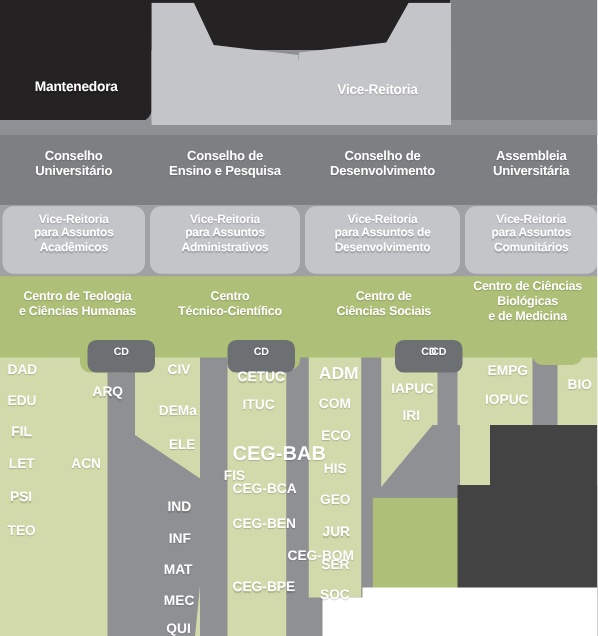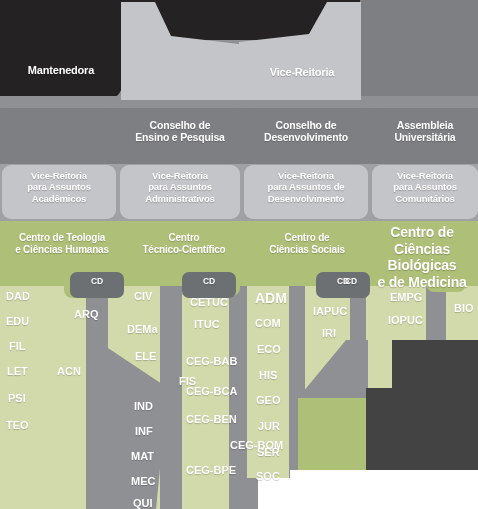--- a/index.html
+++ b/index.html
@@ -129,20 +129,22 @@
               clip-path:polygon(0 0, 34px 0, 50px 34px, 118px 42px, 118px 104px, 0 104px);"></div>
   <div class="lay bg-grey-light" style="left:239px;top:2px;width:122px;height:104px;
               clip-path:polygon(0 40px, 70px 32px, 88px 0, 122px 0, 122px 104px, 0 104px);"></div>
   <div class="lay bg-grey-mid" style="left:0;top:96px;width:478px;height:12px;"></div>
   <div class="lay bg-grey-light" style="left:121px;top:40px;width:240px;height:60px;
               clip-path:polygon(0 0, 52px 0, 66px 16px, 106px 18px, 120px 6px, 134px 18px, 176px 16px, 190px 0, 240px 0, 240px 60px, 0 60px);"></div>
 
   <div class="tx" style="left:0;top:64px;width:122px;font-size:11px;">Mantenedora</div>
   <div class="tx" style="left:246px;top:66px;width:112px;font-size:11px;">Vice-Reitoria</div>
 
+  <div class="tx" style="left:4px;top:119px;width:110px;font-size:10.5px;">Conselho
+Universitário</div>
   <div class="tx" style="left:122px;top:119px;width:116px;font-size:10.5px;">Conselho de
 Ensino e Pesquisa</div>
   <div class="tx" style="left:246px;top:119px;width:120px;font-size:10.5px;">Conselho de
 Desenvolvimento</div>
   <div class="tx" style="left:374px;top:119px;width:102px;font-size:10.5px;">Assembleia
 Universitária</div>
 
   <div class="tx" style="left:4px;top:170px;width:110px;font-size:9.6px;">Vice-Reitoria
 para  Assuntos
 Acadêmicos</div>
@@ -155,21 +157,21 @@
   <div class="tx" style="left:374px;top:170px;width:102px;font-size:9.6px;">Vice-Reitoria
 para  Assuntos
 Comunitários</div>
 
   <div class="tx" style="left:0;top:232px;width:124px;font-size:10px;">Centro de  Teologia
 e Ciências Humanas</div>
   <div class="tx" style="left:248px;top:232px;width:118px;font-size:10px;">Centro de
 Ciências Sociais</div>
   <div class="tx" style="left:122px;top:232px;width:124px;font-size:10px;">Centro
 Técnico-Científico</div>
-  <div class="tx" style="left:366px;top:224px;width:112px;font-size:14px;">Centro de Ciências
+  <div class="tx" style="left:366px;top:224px;width:112px;font-size:10px;">Centro de Ciências
 Biológicas
 e de Medicina</div>
 
   <div class="tx" style="left:70px;top:276px;width:54px;font-size:8.5px;">CD</div>
   <div class="tx" style="left:182px;top:276px;width:54px;font-size:8.5px;">CD</div>
   <div class="tx" style="left:316px;top:276px;width:54px;font-size:8.5px;">CD</div>
   <div class="tx" style="left:336px;top:276px;width:30px;font-size:8.5px;">CD</div>
 
   <div class="deptlabel" style="left:6px;top:290px;font-size:11px;">DAD</div>
   <div class="deptlabel" style="left:6px;top:315px;font-size:11px;">EDU</div>
@@ -185,21 +187,21 @@
   <div class="deptlabel" style="left:135px;top:350px;font-size:11px;">ELE</div>
   <div class="deptlabel" style="left:136px;top:375px;font-size:11px;padding-left:43px;">FIS</div>
   <div class="deptlabel" style="left:134px;top:400px;font-size:11px;">IND</div>
   <div class="deptlabel" style="left:135px;top:425px;font-size:11px;">INF</div>
   <div class="deptlabel" style="left:131px;top:450px;font-size:11px;">MAT</div>
   <div class="deptlabel" style="left:131px;top:475px;font-size:11px;">MEC</div>
   <div class="deptlabel" style="left:133px;top:497px;font-size:11px;">QUI</div>
 
   <div class="deptlabel" style="left:190px;top:296px;font-size:11px;">CETUC</div>
   <div class="deptlabel" style="left:194px;top:318px;font-size:11px;">ITUC</div>
-  <div class="deptlabel" style="left:186px;top:355px;font-size:11px;text-align:center;">CEG-BAB</div>
+  <div class="deptlabel" style="left:186px;top:355px;font-size:16px;text-align:center;">CEG-BAB</div>
   <div class="deptlabel" style="left:186px;top:385px;font-size:11px;">CEG-BCA</div>
   <div class="deptlabel" style="left:186px;top:413px;font-size:11px;">CEG-BEN</div>
   <div class="deptlabel" style="left:186px;top:439px;font-size:11px;padding-left:44px;">CEG-BQM</div>
   <div class="deptlabel" style="left:186px;top:464px;font-size:11px;">CEG-BPE</div>
 
   <div class="deptlabel" style="left:255px;top:290px;font-size:14px;">ADM</div>
   <div class="deptlabel" style="left:255px;top:317px;font-size:11px;">COM</div>
   <div class="deptlabel" style="left:257px;top:343px;font-size:11px;">ECO</div>
   <div class="deptlabel" style="left:259px;top:369px;font-size:11px;">HIS</div>
   <div class="deptlabel" style="left:256px;top:394px;font-size:11px;">GEO</div>

